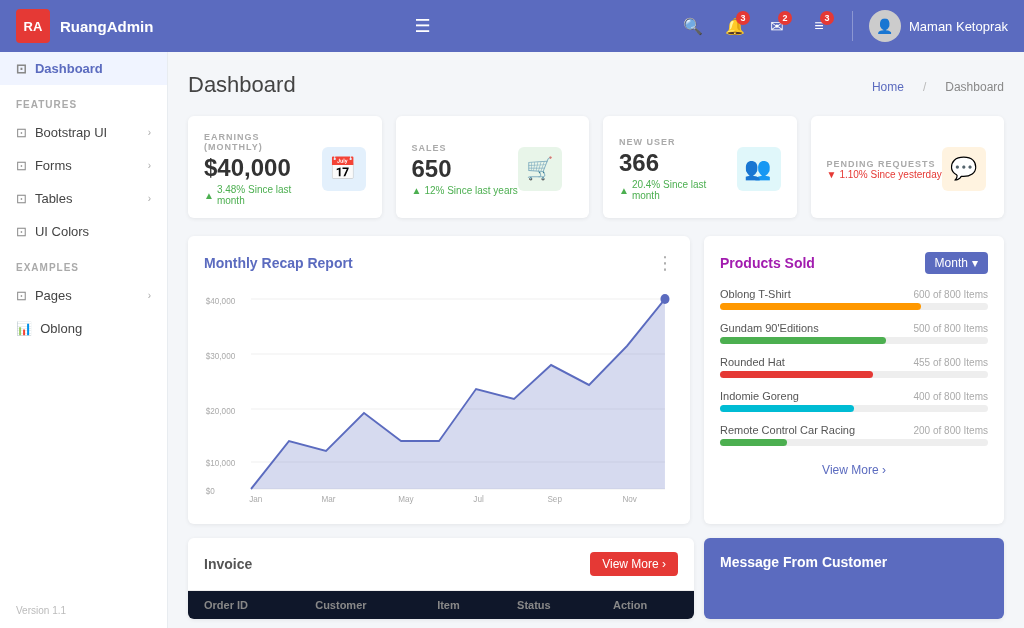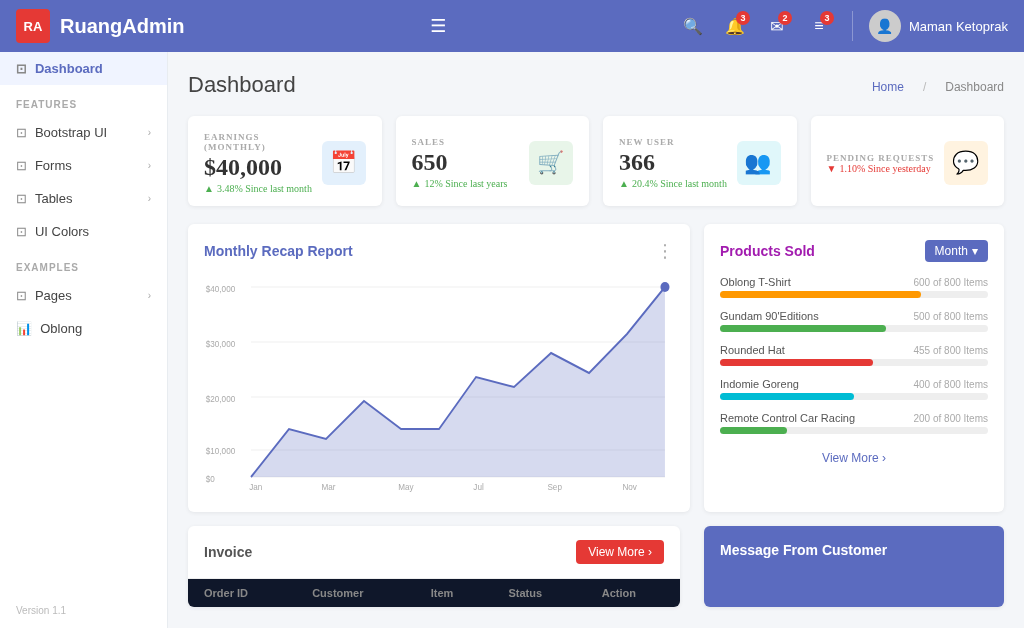--- a/index.html
+++ b/index.html
@@ -17,21 +17,21 @@
     .brand-logo {
       width: 34px; height: 34px;
       background: #e53935;
       border-radius: 4px;
       display: flex; align-items: center; justify-content: center;
       color: #fff; font-weight: bold; font-size: 13px;
       margin-right: 10px;
       flex-shrink: 0;
     }
     .brand-name {
-      color: #fff; font-size: 20px; font-weight: 600; margin-right: auto;
+      color: #fff; font-size: 15px; font-weight: 600; margin-right: auto;
     }
     .nav-hamburger {
       color: #fff; font-size: 18px; margin-right: auto; cursor: pointer; margin-left: 16px;
     }
     .nav-icons {
       display: flex; align-items: center; gap: 8px;
     }
     .nav-icon-btn {
       position: relative; width: 34px; height: 34px; border-radius: 50%;
       display: flex; align-items: center; justify-content: center;
@@ -84,21 +84,21 @@
     .page-title { font-size: 22px; color: #444; font-weight: 400; }
     .breadcrumb { font-size: 12px; color: #888; display: flex; gap: 19px; align-items: center; margin-top: 8px; }
     .breadcrumb a { color: #5b6bbf; text-decoration: none; }
     .breadcrumb-sep { color: #bbb; }
 
     
     .stat-cards { display: grid; grid-template-columns: repeat(4, 1fr); gap: 14px; margin-bottom: 18px; }
     .stat-card {
       background: #fff; border-radius: 6px; padding: 16px 16px 12px;
       box-shadow: 0 1px 4px rgba(0,0,0,0.07);
-      display: flex; align-items: center; justify-content: space-between; font-family: Liberation Serif, serif;
+      display: flex; align-items: center; 
     }
     .stat-card-text {}
     .stat-label { font-size: 9px; color: #aaa; font-weight: 700; letter-spacing: 1px; text-transform: uppercase; }
     .stat-value { font-size: 24px; color: #333; font-weight: 600; margin: 2px 0; }
     .stat-change { font-size: 10px; display: flex; align-items: center; gap: 3px; }
     .stat-change.up { color: #4caf50; }
     .stat-change.down { color: #e53935; }
     .stat-icon { width: 44px; height: 44px; border-radius: 6px; display: flex; align-items: center; justify-content: center; font-size: 22px; }
     .stat-icon.blue { background: #e3f0fc; color: #2196f3; }
     .stat-icon.green { background: #e8f5e9; color: #4caf50; }
@@ -134,21 +134,21 @@
     .product-item { margin-bottom: 12px; }
     .product-row { display: flex; align-items: center; justify-content: space-between; margin-bottom: 3px; }
     .product-name { font-size: 11px; color: #555; }
     .product-count { font-size: 10px; color: #aaa; }
     .progress-bg { background: #eee; border-radius: 4px; height: 7px; }
     .progress-bar { height: 7px; border-radius: 4px; }
     .view-more-link { text-align: center; margin-top: 14px; }
     .view-more-link a { color: #5b6bbf; font-size: 12px; text-decoration: none; }
 
     
-    .bottom-row { display: grid; grid-template-columns: 1fr 300px; gap: 24px; }
+    .bottom-row { display: grid; grid-template-columns: 1fr 300px; gap: 10px; }
 
     
     .invoice-card {
       background: #fff; border-radius: 6px;
       box-shadow: 0 1px 4px rgba(0,0,0,0.07); overflow: hidden;
     }
     .invoice-header { display: flex; align-items: center; justify-content: space-between; padding: 14px 16px; }
     .invoice-title { font-size: 14px; color: #555; font-weight: 600; }
     .view-more-btn {
       background: #e53935; color: #fff; border: none; border-radius: 4px;

